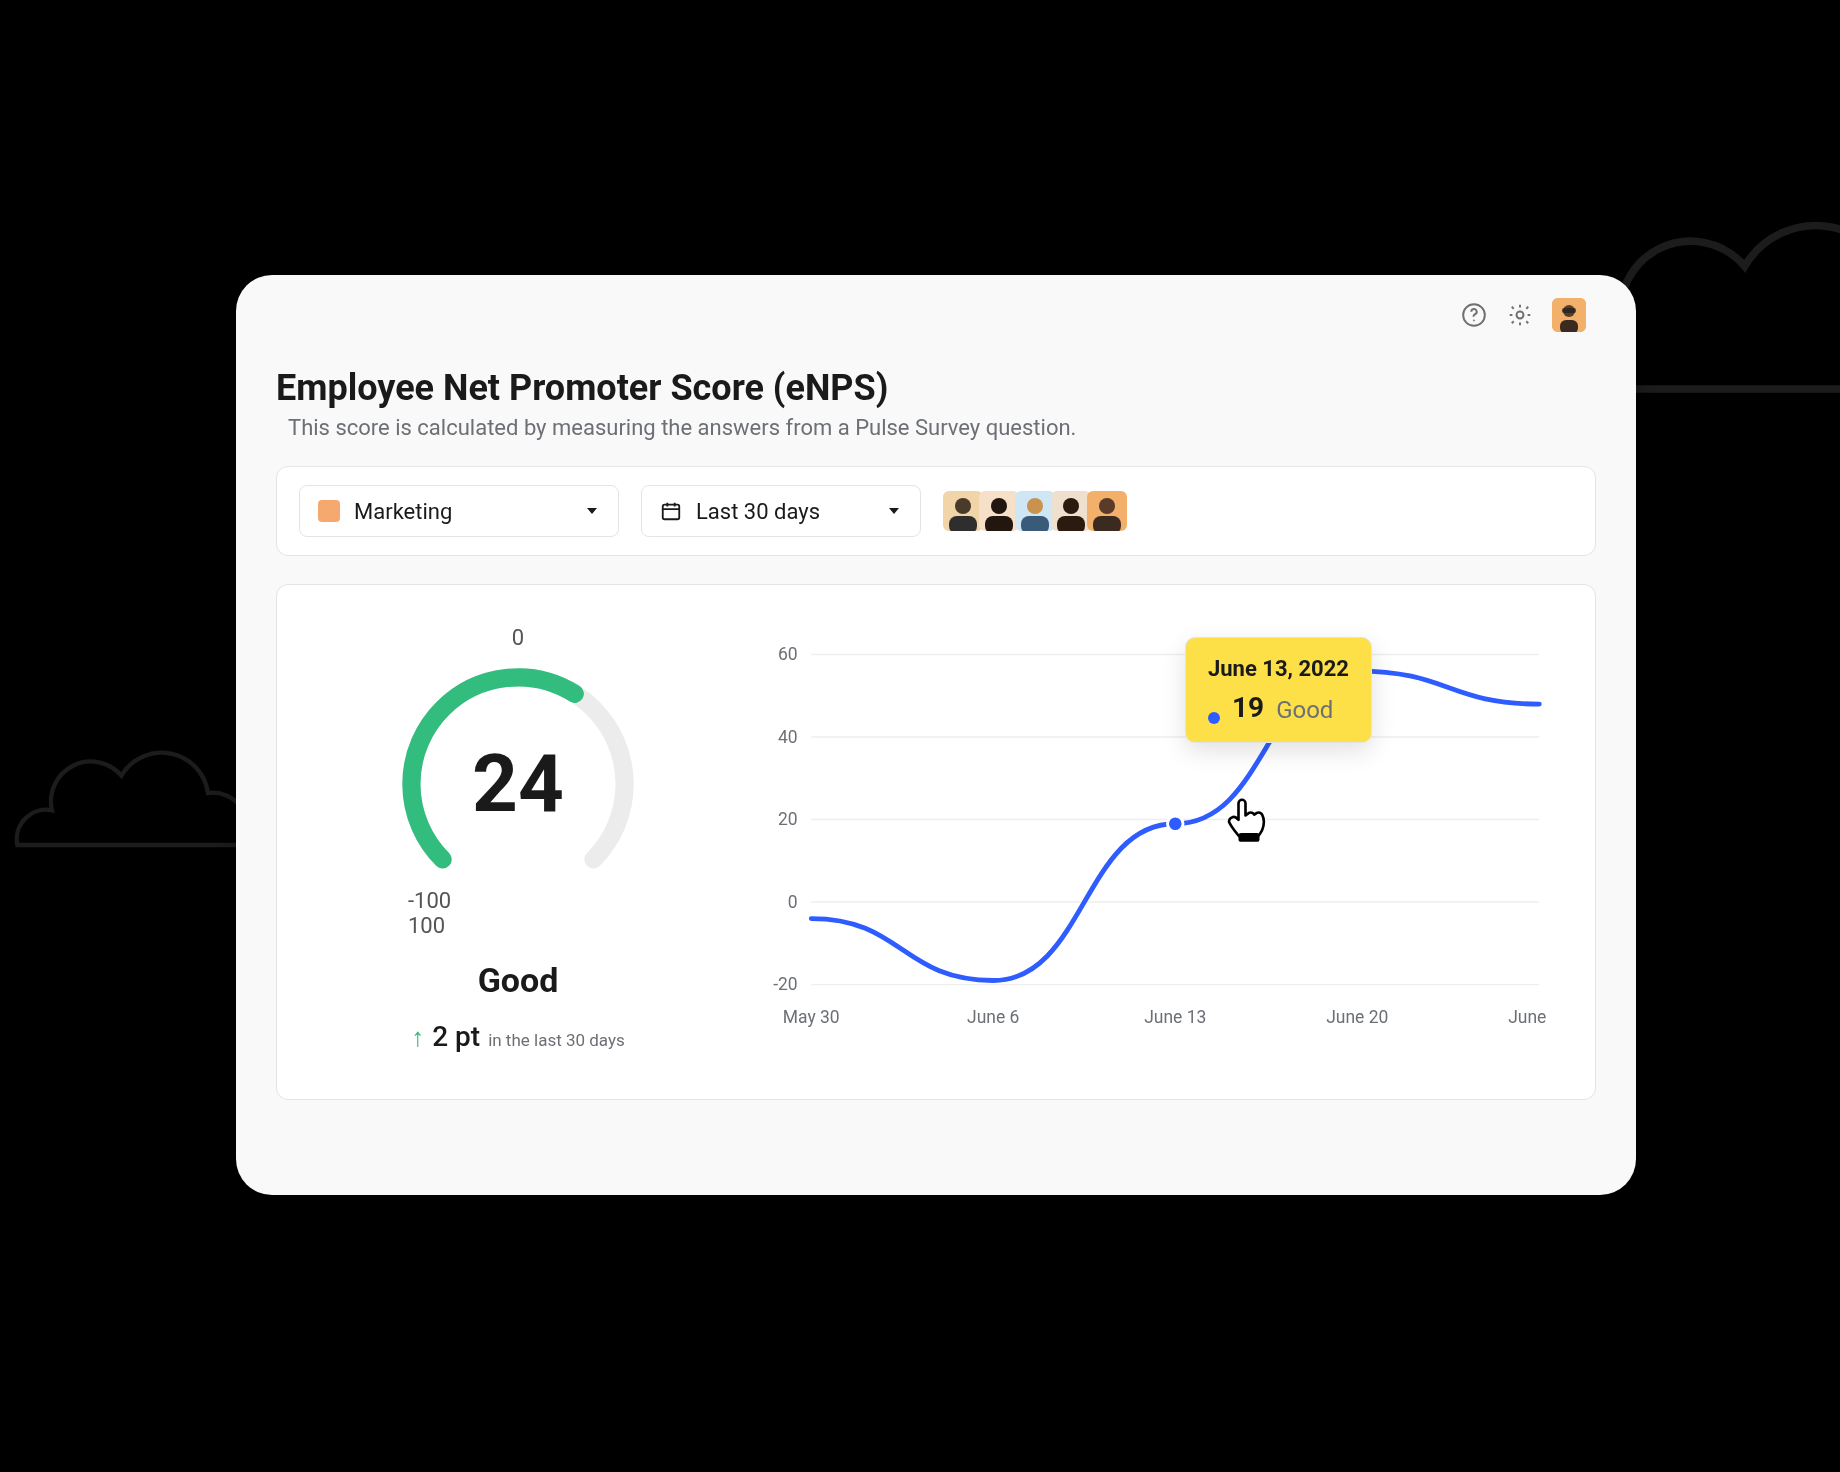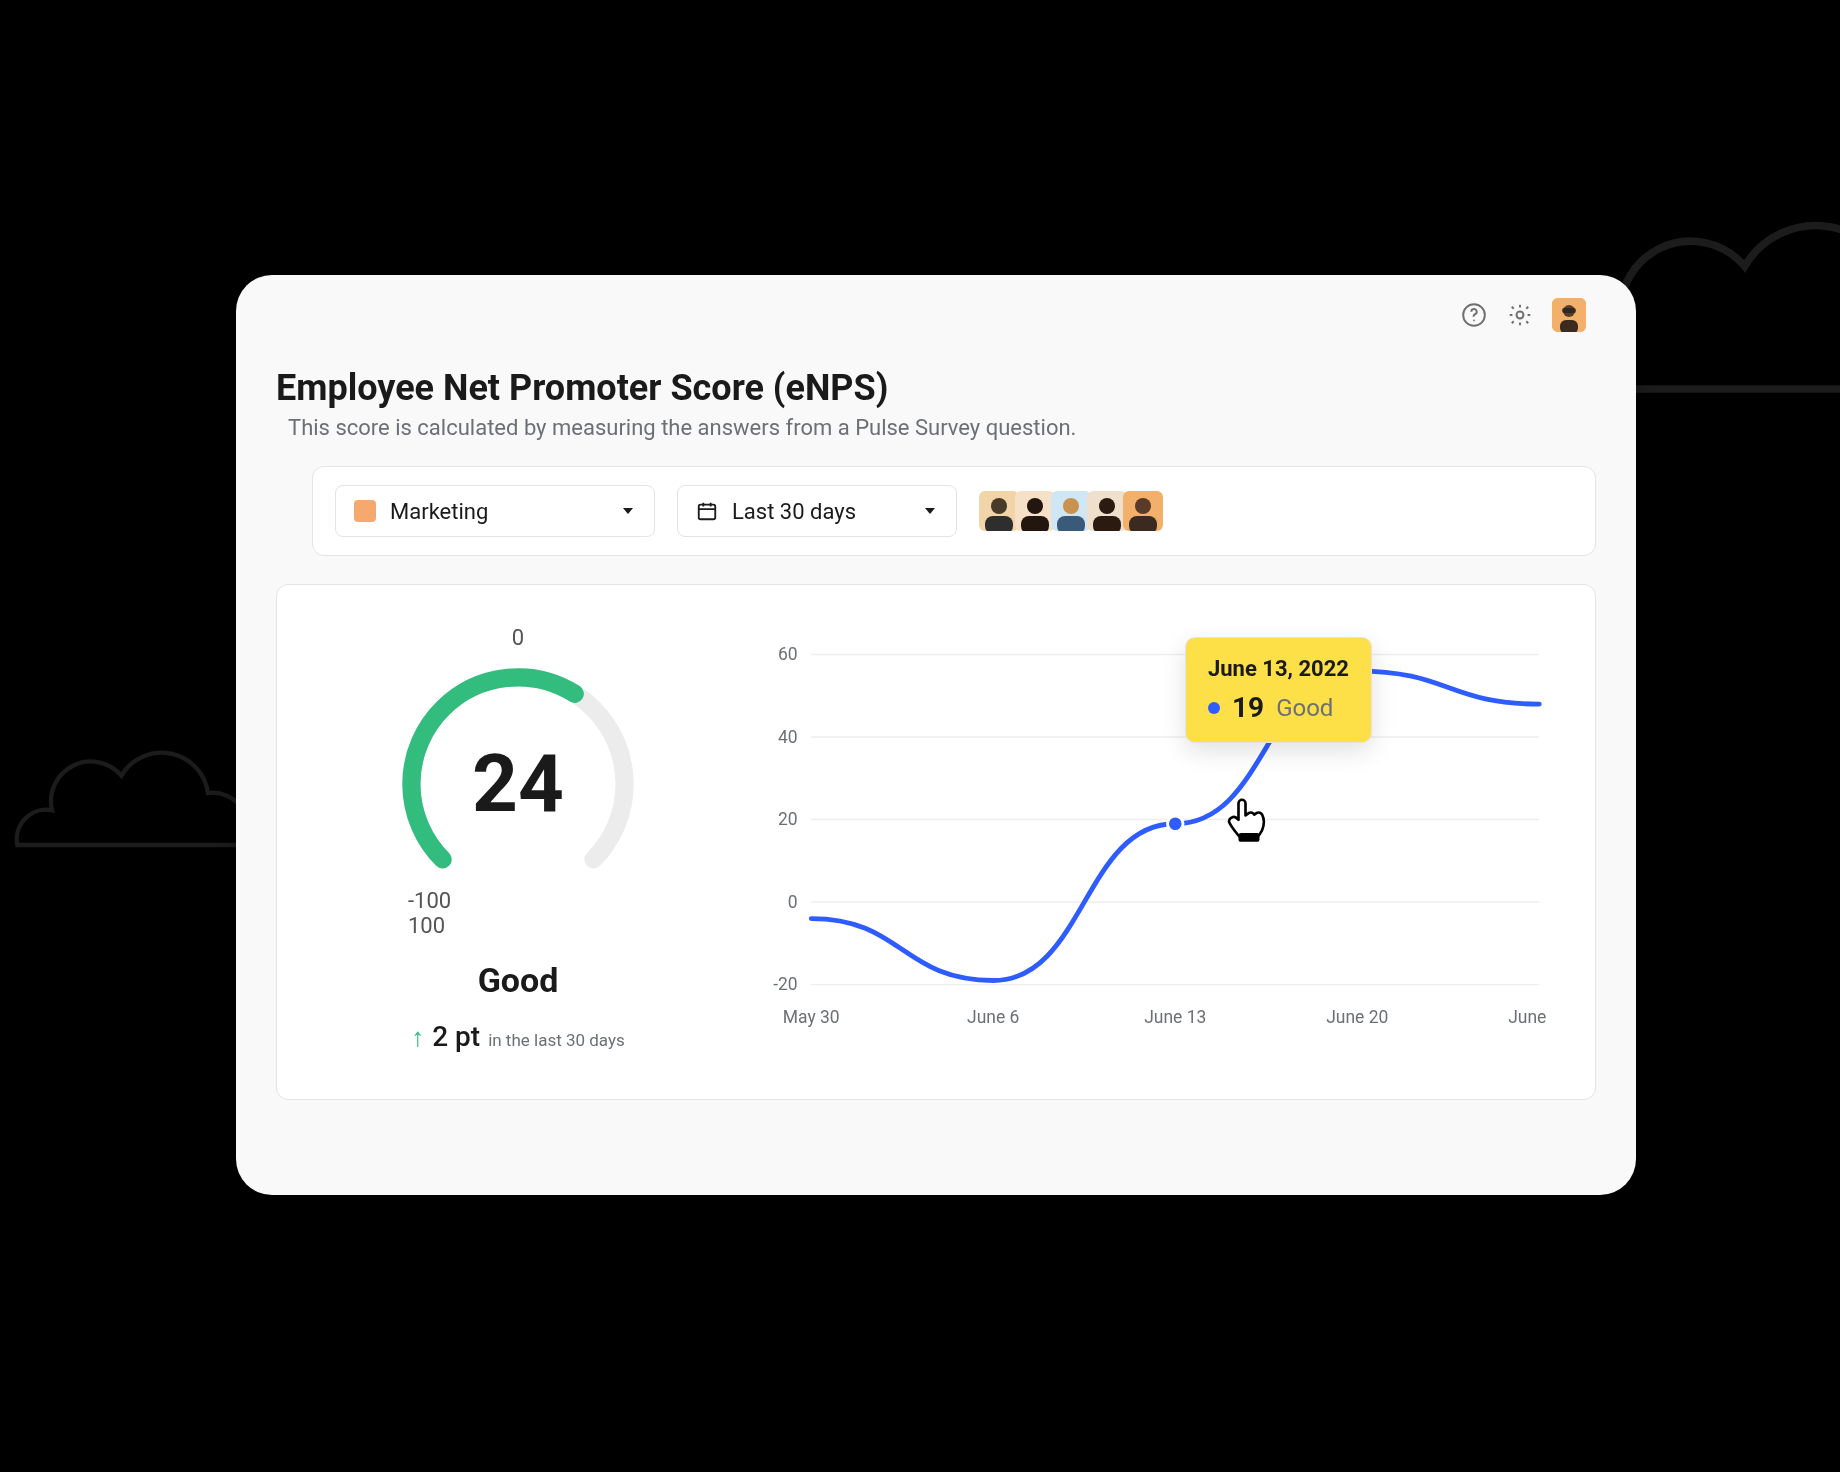--- a/index.html
+++ b/index.html
@@ -20,21 +20,21 @@
   .cloud{position:absolute;stroke:var(--cloud);fill:none;stroke-width:5;}
   .cloud1{top:205px;left:1530px;width:460px;}
   .cloud2{top:741px;left:0px;width:260px;}
   .card{position:absolute;left:236px;top:275px;width:1400px;height:920px;background:var(--card);border-radius:36px;box-shadow:0 4px 20px rgba(0,0,0,0.3);padding:0 40px;}
   .topbar{display:flex;justify-content:flex-end;align-items:center;gap:18px;height:80px;padding-right:10px;}
   .topbar .icon{width:28px;height:28px;display:flex;align-items:center;justify-content:center;color:#707070;cursor:pointer;}
   .avatar{width:34px;height:34px;border-radius:6px;background:linear-gradient(135deg,#f6c27a 0%,#f29a5a 100%);position:relative;overflow:hidden;cursor:pointer;}
   .avatar svg{width:100%;height:100%;}
   h1{margin:12px 0 6px;font-size:36px;font-weight:700;}
   .subtitle{color:var(--muted);font-size:22px;margin:0 12px 26px;}
-  .filterbar{background:var(--inner);border:1px solid var(--border);border-radius:12px;padding:18px 22px;display:flex;align-items:center;gap:22px;margin-left:36px;}
+  .filterbar{background:var(--inner);border:1px solid var(--border);border-radius:12px;padding:18px 22px;display:flex;align-items:center;gap:22px;}
   .dropdown{background:var(--inner);border:1px solid var(--border);border-radius:8px;height:52px;display:flex;align-items:center;gap:14px;padding:0 18px;cursor:pointer;font-size:22px;position:relative;}
   .dropdown .swatch{width:22px;height:22px;border-radius:4px;background:var(--orange);}
   .caret{margin-left:auto;}
   .cal-icon{width:22px;height:22px;display:flex;align-items:center;justify-content:center;}
   .team{display:flex;}
   .team .member{width:40px;height:40px;border-radius:6px;margin-left:-4px;overflow:hidden;}
   .team .member:first-child{margin-left:0;}
   .charts{background:var(--inner);border:1px solid var(--border);border-radius:12px;margin-top:28px;padding:40px 46px 46px;display:flex;gap:40px;}
   .gauge-col{width:390px;display:flex;flex-direction:column;align-items:center;}
   .gauge-top-label{font-size:22px;color:#555;margin-bottom:4px;}
@@ -44,21 +44,21 @@
   .gauge-minmax{display:flex;justify-content:space-between;width:220px;margin-top:-26px;font-size:22px;color:#555;flex-direction:column;}
   .gauge-status{font-size:34px;font-weight:700;margin-top:22px;}
   .delta{font-size:26px;margin-top:20px;display:flex;align-items:baseline;gap:8px;}
   .delta .arrow{color:var(--green);font-size:26px;}
   .delta .pts{font-size:28px;font-weight:500;}
   .delta .period{color:var(--muted);font-size:17px;margin-top:8px;}
   .line-col{flex:1;position:relative;}
   .line-col svg.plot{width:100%;height:100%;}
   .tooltip{position:absolute;left:432px;top:12px;background:#fde047;border:1px solid var(--border);border-radius:10px;padding:18px 22px;box-shadow:0 8px 24px rgba(0,0,0,0.12);}
   .tooltip .date{font-weight:700;font-size:22px;margin-bottom:10px;}
-  .tooltip .row{display:flex;align-items:center;gap:12px;font-size:24px;}
+  .tooltip .row{display:flex;align-items:flex-end;gap:12px;font-size:24px;}
   .tooltip .dot{width:12px;height:12px;border-radius:50%;background:var(--blue);}
   .tooltip .val{font-weight:700;font-size:28px;}
   .tooltip .lbl{color:var(--muted);}
   .pointer{position:absolute;left:468px;top:166px;width:56px;height:56px;}
 </style>
 </head>
 <body>
 
 <div class="stage">
 

